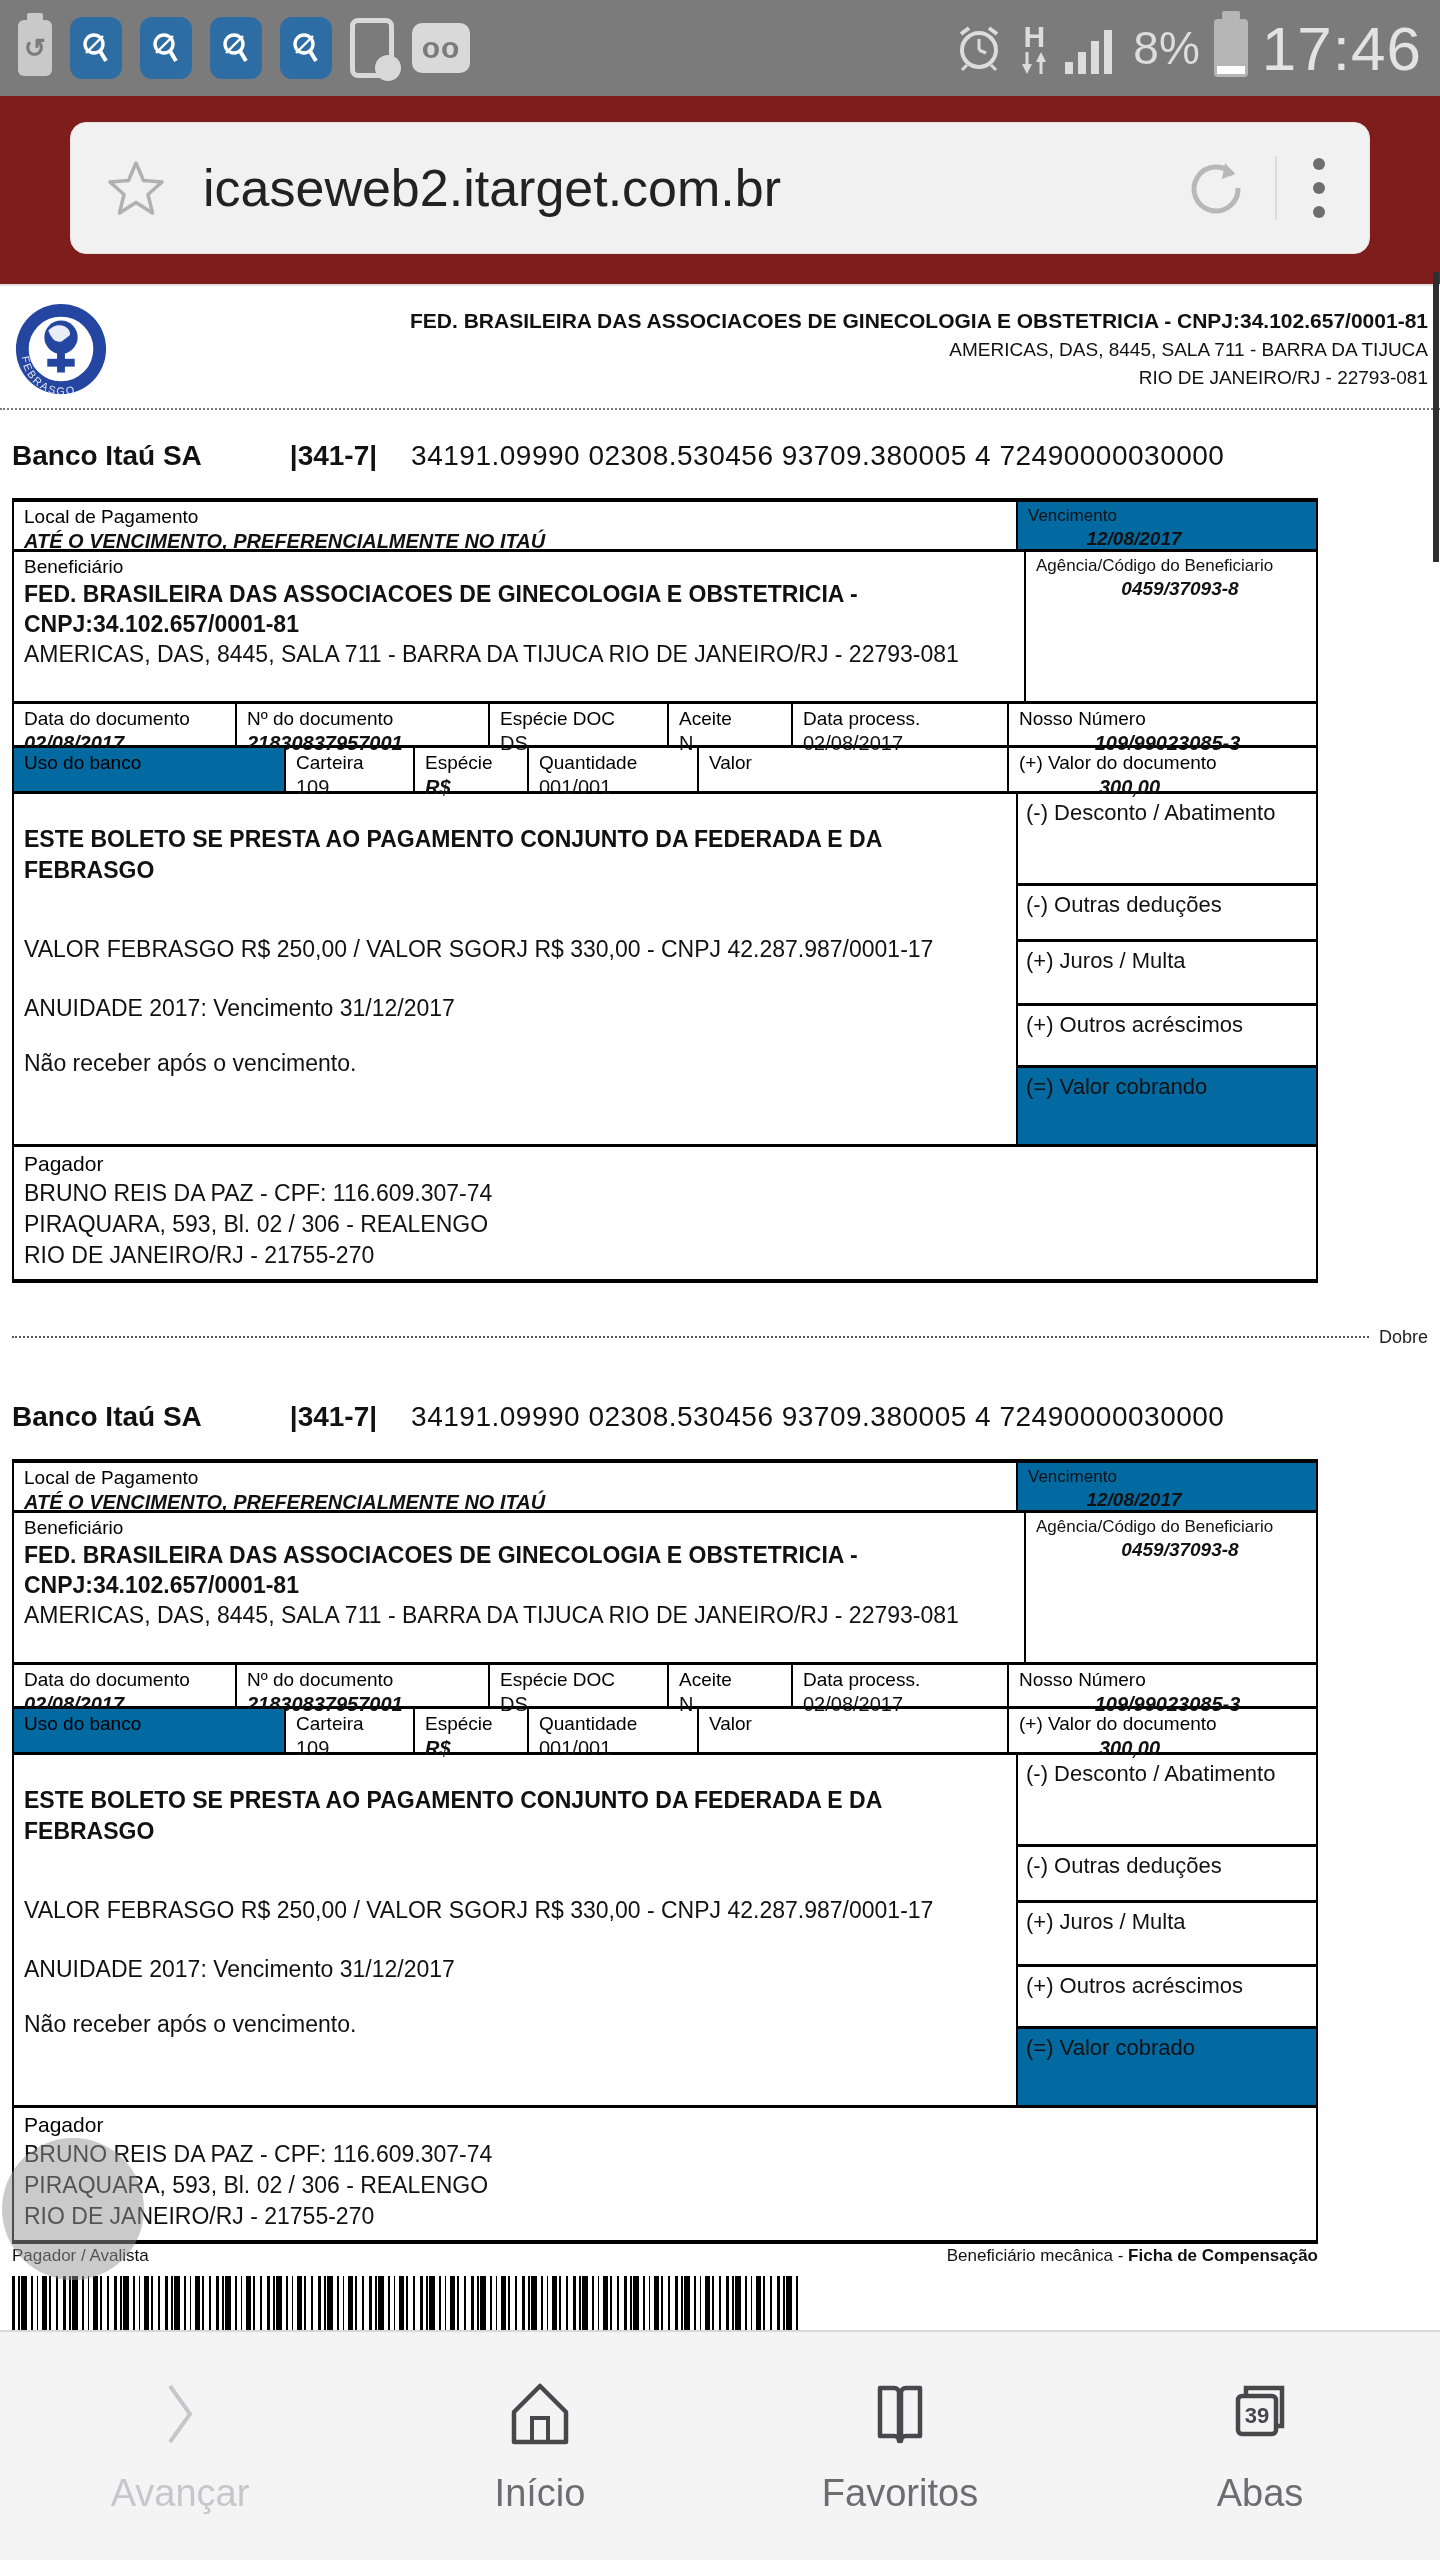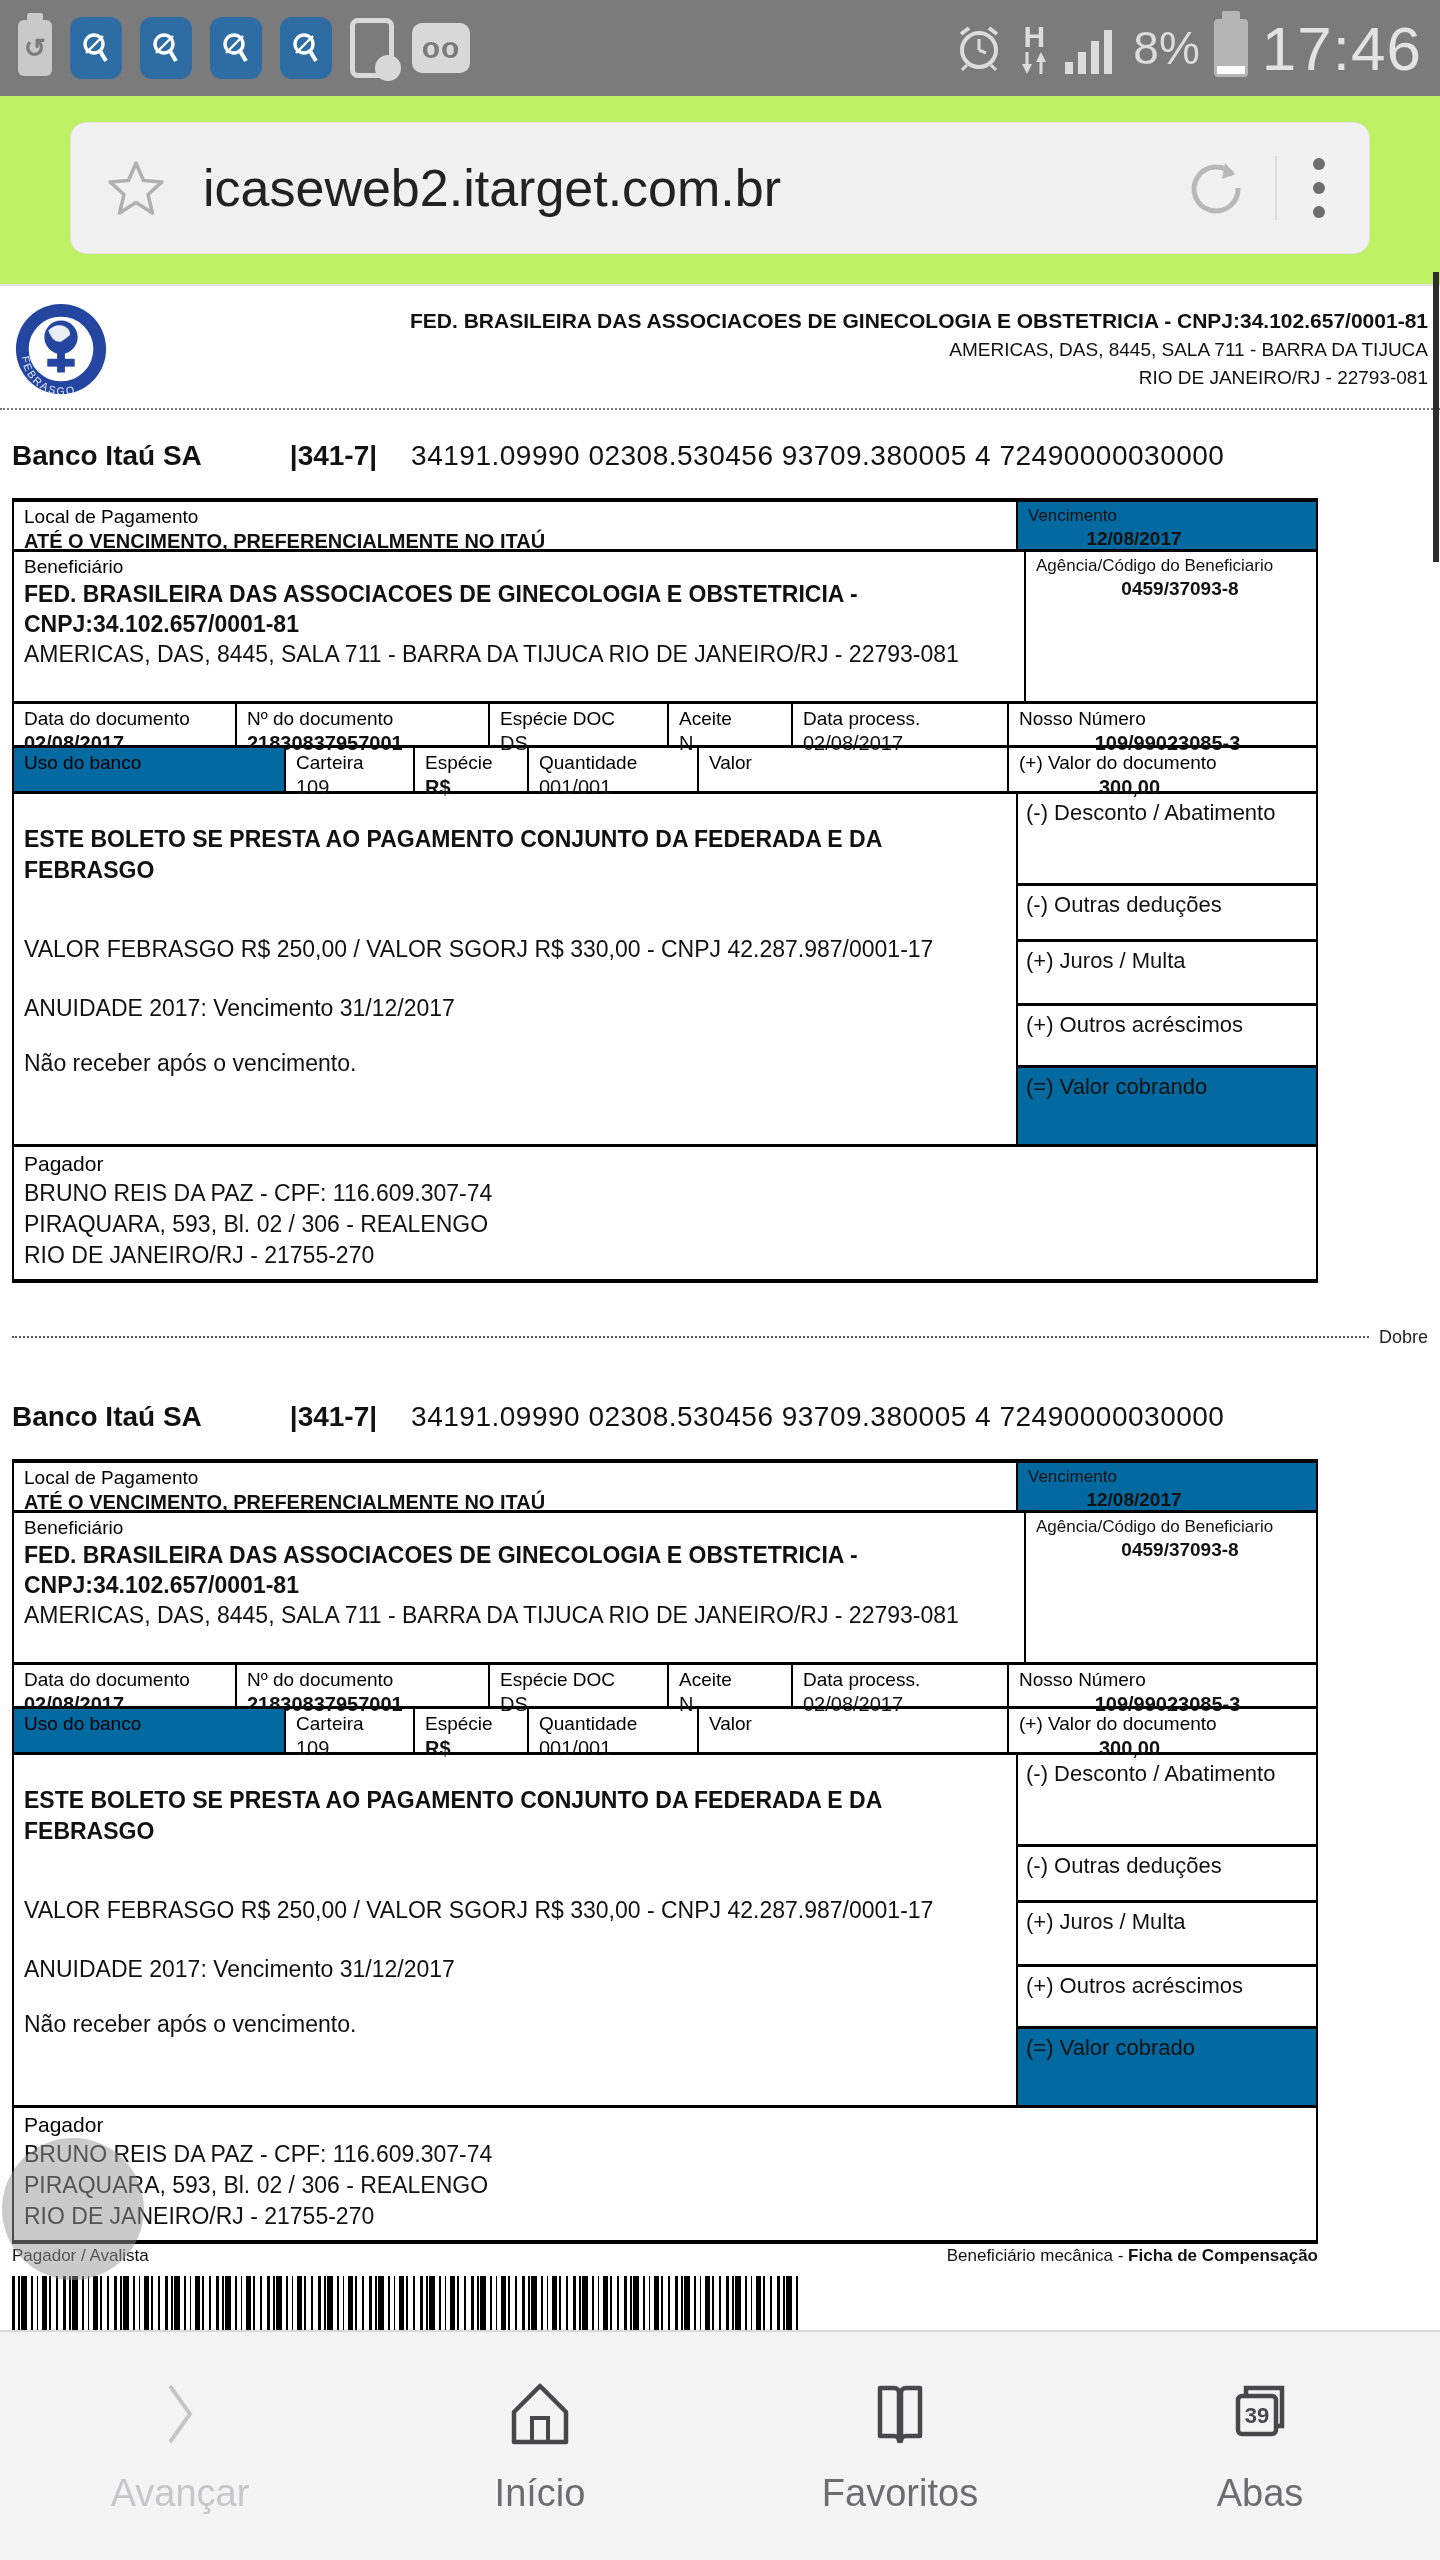--- a/index.html
+++ b/index.html
@@ -21,21 +21,21 @@
     color:#7b7b7b; font-weight:bold; font-size:30px; letter-spacing:1px; }
   .sb-time { font-size:62px; color:#e3e3e3; font-weight:300; letter-spacing:1px; }
   .sb-pct { font-size:46px; color:#dcdcdc; font-weight:300; }
   .sb-batt { width:34px; height:58px; background:#b5b5b5; border-radius:4px; position:relative; }
   .sb-batt:before { content:""; position:absolute; top:-8px; left:8px; width:18px; height:9px; background:#b5b5b5; border-radius:2px;}
   .sb-batt:after { content:""; position:absolute; bottom:3px; left:3px; right:3px; height:8px; background:#fff; }
   .sb-h { display:flex; flex-direction:column; align-items:center; color:#dcdcdc; line-height:1; }
   .sb-h .h { font-size:30px; font-weight:bold; }
 
   
-  .browser-bar { position:absolute; top:96px; left:0; width:1440px; height:190px; background:#bef264;
+  .browser-bar { position:absolute; top:96px; left:0; width:1440px; height:190px; background:#7f1d1d;
     border-bottom:2px solid #e3e3e3; }
   .url-pill { position:absolute; left:70px; right:70px; top:26px; height:132px; background:#f1f1f2;
     border:1px solid #e4e4e4; border-radius:16px; display:flex; align-items:center; padding:0 34px; }
   .url-text { font-size:52px; color:#222; margin-left:36px; flex:1; font-weight:400; }
   .url-icon { color:#a8a8a8; }
   .menu-divider { width:2px; height:64px; background:#dcdcdc; margin:0 26px; }
   .dots { display:flex; flex-direction:column; gap:12px; padding:4px 10px;}
   .dots i { width:12px; height:12px; background:#6e6e6e; border-radius:50%; display:block; }
 
   
@@ -53,21 +53,21 @@
   .bank-name { font-size:28px; font-weight:bold; }
   .bank-code { font-size:28px; font-weight:bold; margin-left:88px; }
   .digitable { font-size:28px; margin-left:34px; letter-spacing:.5px; }
 
   .btable { width:1306px; border:2px solid #000; border-top:4px solid #000; border-bottom:none; }
   .brow { display:flex; border-bottom:3px solid #000; }
   .cell { padding:2px 0 2px 10px; }
   .lbl { font-size:19px; line-height:25px; color:#000; }
   .lbl-sm { font-size:17px; line-height:23px; }
   .val { font-size:20px; line-height:24px; }
-  .b { font-weight:bold; }
+  .b { font-weight:bold;font-style:italic; }
   .cream { background:#0369a1; }
   .rcol { width:300px; flex:none; border-left:2px solid #000; }
   .ctr { text-align:center; }
   .rt { text-align:center; padding-right:76px; }
 
   .rowA { height:50px; }
   .rowA .left { flex:1; }
   .rowB { height:152px; }
   .rowB .left { flex:1; }
   .bene-name { font-size:23px; line-height:30px; font-weight:bold; width:1000px; }

